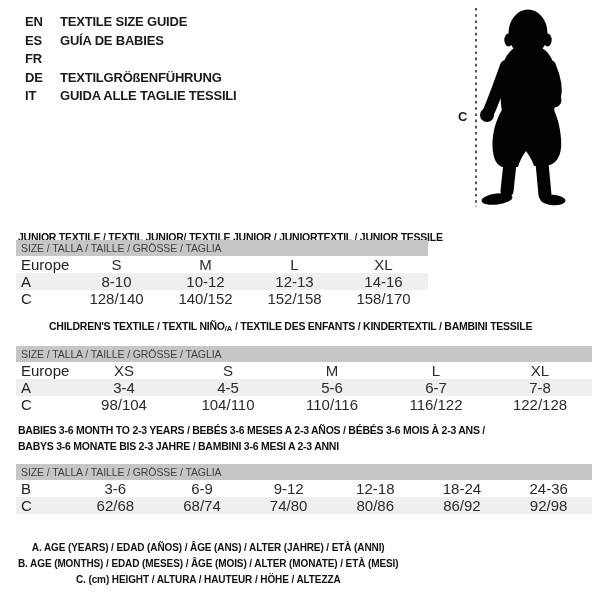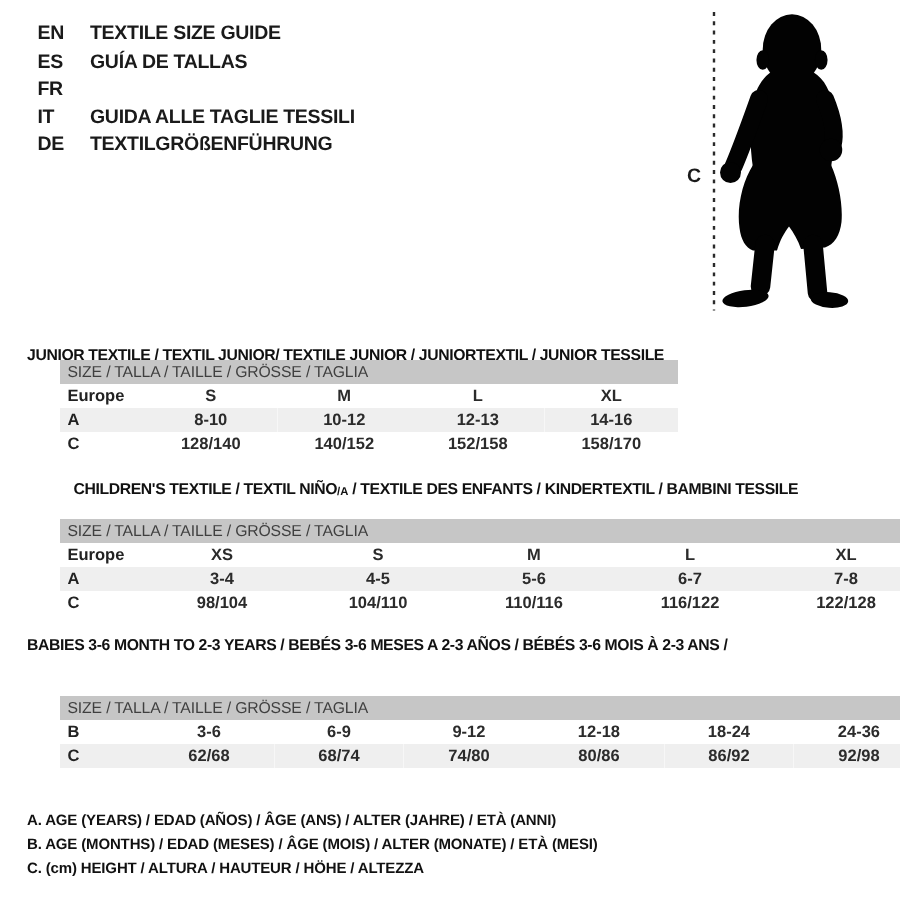--- a/index.html
+++ b/index.html
@@ -14,64 +14,64 @@
   .lang-title{white-space:nowrap;}
 
   
   .figure{position:absolute;left:450px;top:0;width:150px;height:212px;}
 
   
   .sec-title{position:absolute;left:18px;font-weight:bold;font-size:10.5px;
              letter-spacing:-0.25px;white-space:nowrap;color:#111;}
   .sec-title.two-line{white-space:normal;line-height:15.5px;width:560px;}
   .sub{font-size:7.5px;vertical-align:-1px;letter-spacing:0;}
-  table.size-table{position:absolute;left:16px;border-collapse:collapse;table-layout:fixed;margin-left:24px;}
+  table.size-table{position:absolute;left:16px;border-collapse:collapse;table-layout:fixed;}
   th.size-header{background:#c6c6c6;font-weight:normal;font-size:10.5px;color:#3f3f3f;
                  text-align:left;padding:2px 0 2px 5px;height:11px;letter-spacing:-0.1px;
                  white-space:nowrap;}
-  td{font-size:11px;color:#2b2b2b;text-align:center;height:16px;padding:0;
-     white-space:nowrap;overflow:hidden;font-weight:bold;}
+  td{font-size:15px;color:#2b2b2b;text-align:center;height:16px;padding:0;
+     white-space:nowrap;overflow:hidden;}
   td.label-cell{text-align:left;padding-left:5px;color:#222;}
   tr.shaded td{background:#efefef;}
   #table-0{top:240px;width:412px;}
   #table-1{top:346px;width:576px;}
   #table-2{top:464px;width:576px;}
   #title-0{top:231px;}
   #title-1{top:320px;margin-left:31px;}
   #title-2{top:423px;}
 
   
   .footnotes{position:absolute;left:18px;top:540px;font-weight:bold;font-size:10px;
              line-height:16.2px;letter-spacing:-0.1px;color:#111;}
-  .footnote-line{white-space:nowrap;}
+  .footnote-line{white-space:nowrap;text-align:center;}
 </style>
 </head>
 <body>
 
 <div class="canvas">
 
   <div class="lang-list">
     <div class="lang-row">
       <span class="lang-code">EN</span>
       <span class="lang-title">TEXTILE SIZE GUIDE</span>
     </div>
     <div class="lang-row">
       <span class="lang-code">ES</span>
-      <span class="lang-title">GUÍA DE TALLAS</span>
+      <span class="lang-title">GUÍA DE BABIES</span>
     </div>
     <div class="lang-row">
       <span class="lang-code">FR</span>
+    </div>
+    <div class="lang-row">
+      <span class="lang-code">DE</span>
+      <span class="lang-title">TEXTILGRÖßENFÜHRUNG</span>
     </div>
     <div class="lang-row">
       <span class="lang-code">IT</span>
       <span class="lang-title">GUIDA ALLE TAGLIE TESSILI</span>
-    </div>
-    <div class="lang-row">
-      <span class="lang-code">DE</span>
-      <span class="lang-title">TEXTILGRÖßENFÜHRUNG</span>
     </div>
   </div>
 
   <svg class="figure" viewBox="0 0 150 212" xmlns="http://www.w3.org/2000/svg" aria-hidden="true">
     <line x1="26" y1="8" x2="26" y2="207" stroke="#2a2a2a" stroke-width="1.6" stroke-dasharray="2.6 3.6"></line>
     <text x="8" y="121" font-size="13" font-weight="bold" fill="#1a1a1a" font-family="Liberation Sans, sans-serif">C</text>
     <g fill="#020202">
       <ellipse cx="78" cy="33" rx="19.5" ry="23.5"></ellipse>
       <ellipse cx="58.5" cy="40" rx="4.2" ry="6.5"></ellipse>
       <ellipse cx="97.5" cy="40" rx="4.2" ry="6.5"></ellipse>
@@ -167,20 +167,21 @@
           <td>104/110</td>
           <td>110/116</td>
           <td>116/122</td>
           <td>122/128</td>
         </tr>
       </tbody>
   </table>
 
   <div class="sec-title two-line" id="title-2">
     <div>BABIES 3-6 MONTH TO 2-3 YEARS / BEBÉS 3-6 MESES A 2-3 AÑOS / BÉBÉS 3-6 MOIS À 2-3 ANS /</div>
+    <div>BABYS 3-6 MONATE BIS 2-3 JAHRE / BAMBINI 3-6 MESI A 2-3 ANNI</div>
   </div>
   <table class="size-table" id="table-2">
     <colgroup>
         <col style="width:56px">
         <col>
         <col>
         <col>
         <col>
         <col>
         <col>

